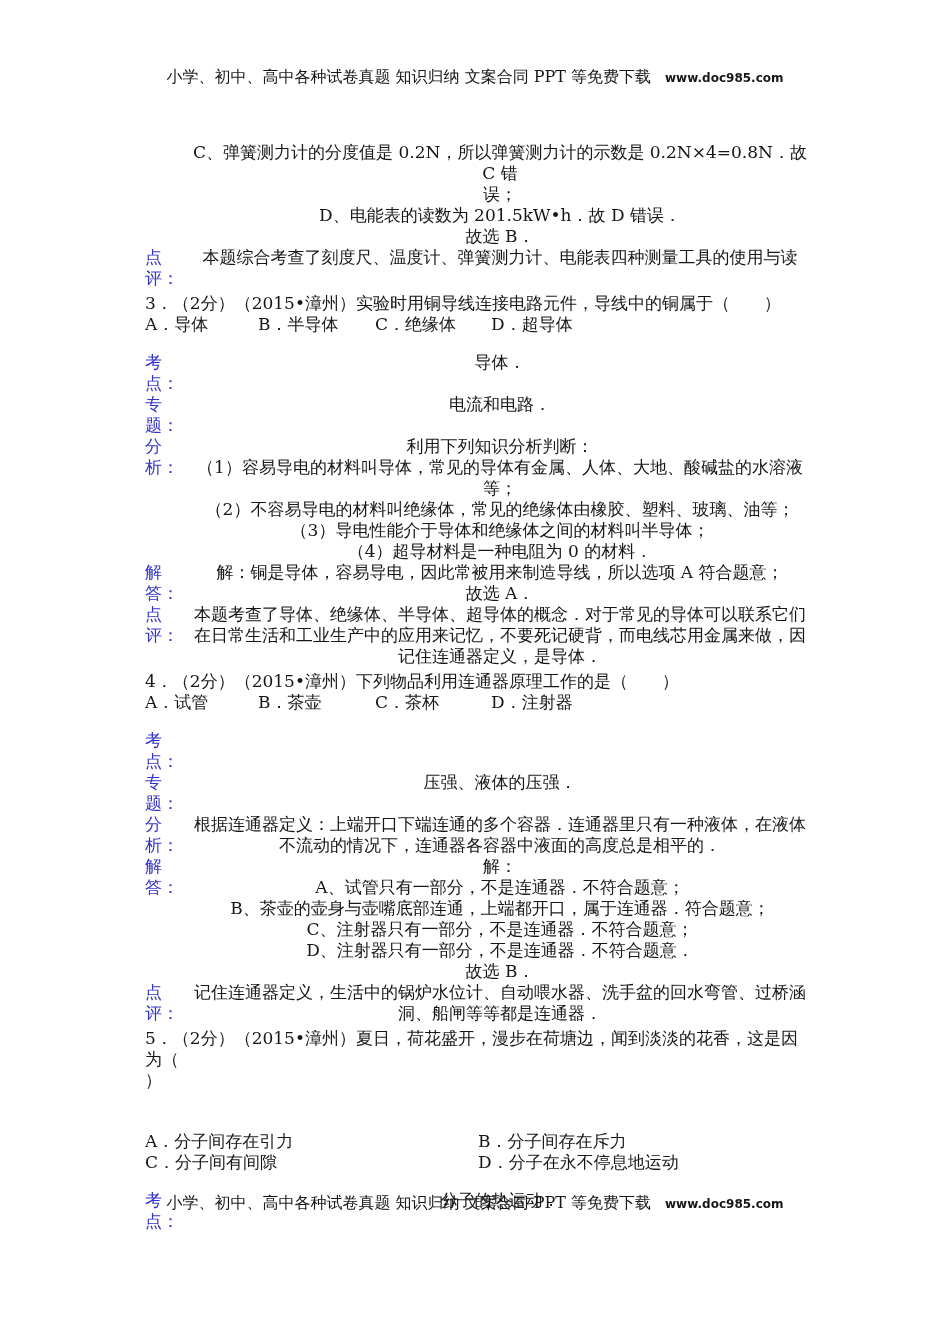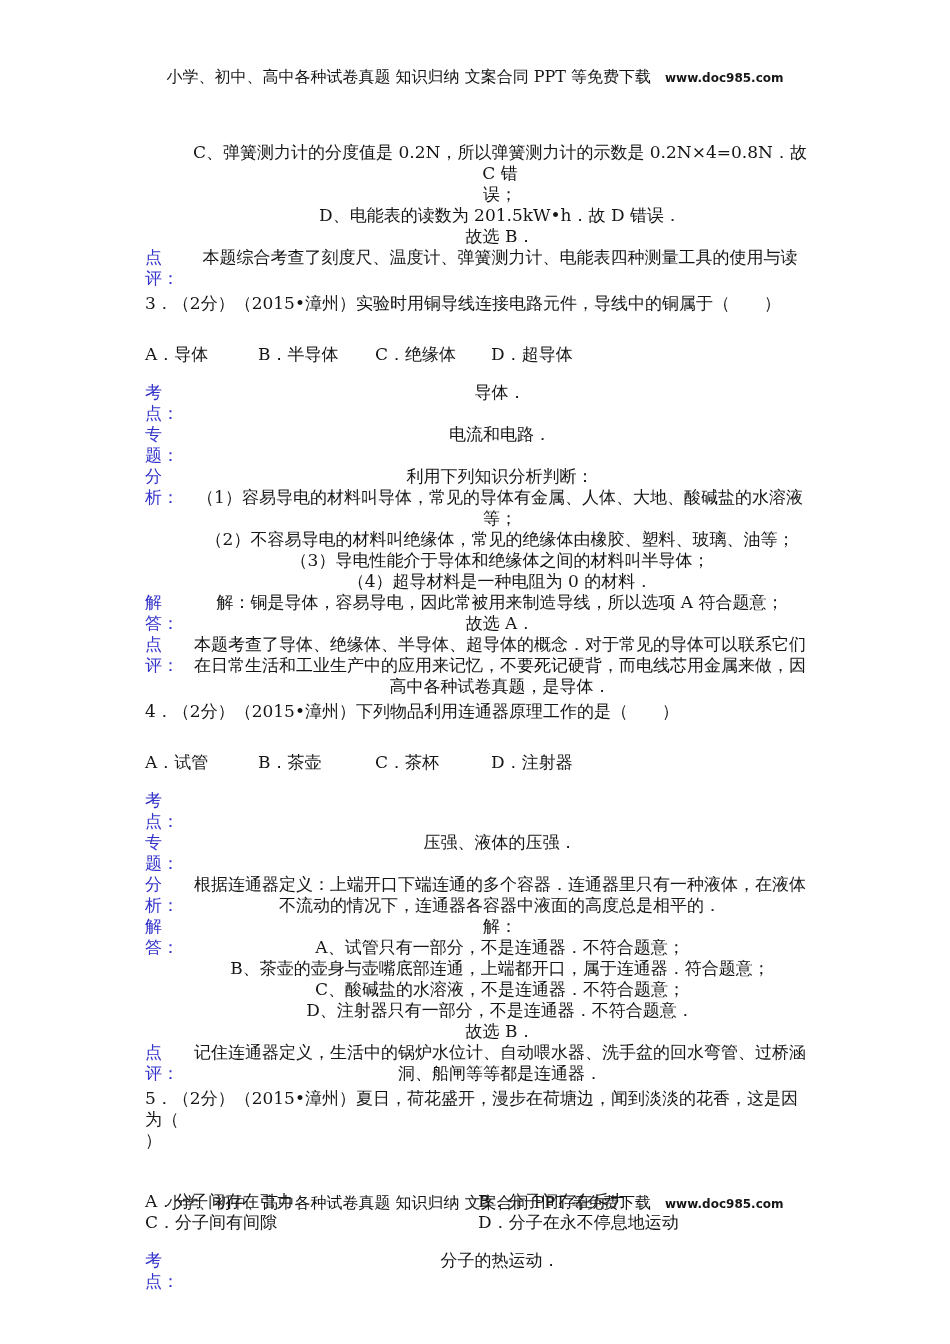--- a/index.html
+++ b/index.html
@@ -36,21 +36,21 @@
     position: absolute;
     top: 142px; left: 145px;
     width: 665px;
   }
   .question-title { margin-top: 4px; }
   .tline { min-height: 21px; }
   .options { margin-top: 0; }
   .options.cols4 .opt { display: inline-block; }
   .options.cols4 .opt:nth-child(1) { width: 113px; }
   .options.cols4 .opt:nth-child(2) { width: 117px; }
-  .options.cols4 .opt:nth-child(3) { width: 116px; margin-top: 30px; }
+  .options.cols4 .opt:nth-child(3) { width: 116px; }
   .options.cols2 {
     display: grid;
     grid-template-columns: 333px 1fr;
     margin-top: 40px;
   }
   .arow { display: flex; align-items: flex-start; }
   .options + .arow { margin-top: 17px; }
   .alabel {
     flex: 0 0 45px; width: 45px;
     color: #3333cc;
@@ -132,21 +132,21 @@
         </div>
       </div>
       <div class="arow">
         <div class="alabel">
           <div class="labline">点</div>
           <div class="labline">评：</div>
         </div>
         <div class="acontent">
           <div class="cline">本题考查了导体、绝缘体、半导体、超导体的概念．对于常见的导体可以联系它们</div>
           <div class="cline">在日常生活和工业生产中的应用来记忆，不要死记硬背，而电线芯用金属来做，因</div>
-          <div class="cline">高中各种试卷真题，是导体．</div>
+          <div class="cline">记住连通器定义，是导体．</div>
         </div>
       </div>
       <div class="question-title">
         <div class="tline">4．（2分）（2015•漳州）下列物品利用连通器原理工作的是（　　）</div>
       </div>
       <div class="options cols4"><span class="opt">A．试管</span><span class="opt">B．茶壶</span><span class="opt">C．茶杯</span><span class="opt">D．注射器</span></div>
       <div class="arow">
         <div class="alabel">
           <div class="labline">考</div>
           <div class="labline">点：</div>
@@ -173,21 +173,21 @@
       </div>
       <div class="arow">
         <div class="alabel">
           <div class="labline">解</div>
           <div class="labline">答：</div>
         </div>
         <div class="acontent">
           <div class="cline">解：</div>
           <div class="cline">A、试管只有一部分，不是连通器．不符合题意；</div>
           <div class="cline">B、茶壶的壶身与壶嘴底部连通，上端都开口，属于连通器．符合题意；</div>
-          <div class="cline">C、酸碱盐的水溶液，不是连通器．不符合题意；</div>
+          <div class="cline">C、注射器只有一部分，不是连通器．不符合题意；</div>
           <div class="cline">D、注射器只有一部分，不是连通器．不符合题意．</div>
           <div class="cline">故选 B．</div>
         </div>
       </div>
       <div class="arow">
         <div class="alabel">
           <div class="labline">点</div>
           <div class="labline">评：</div>
         </div>
         <div class="acontent">

